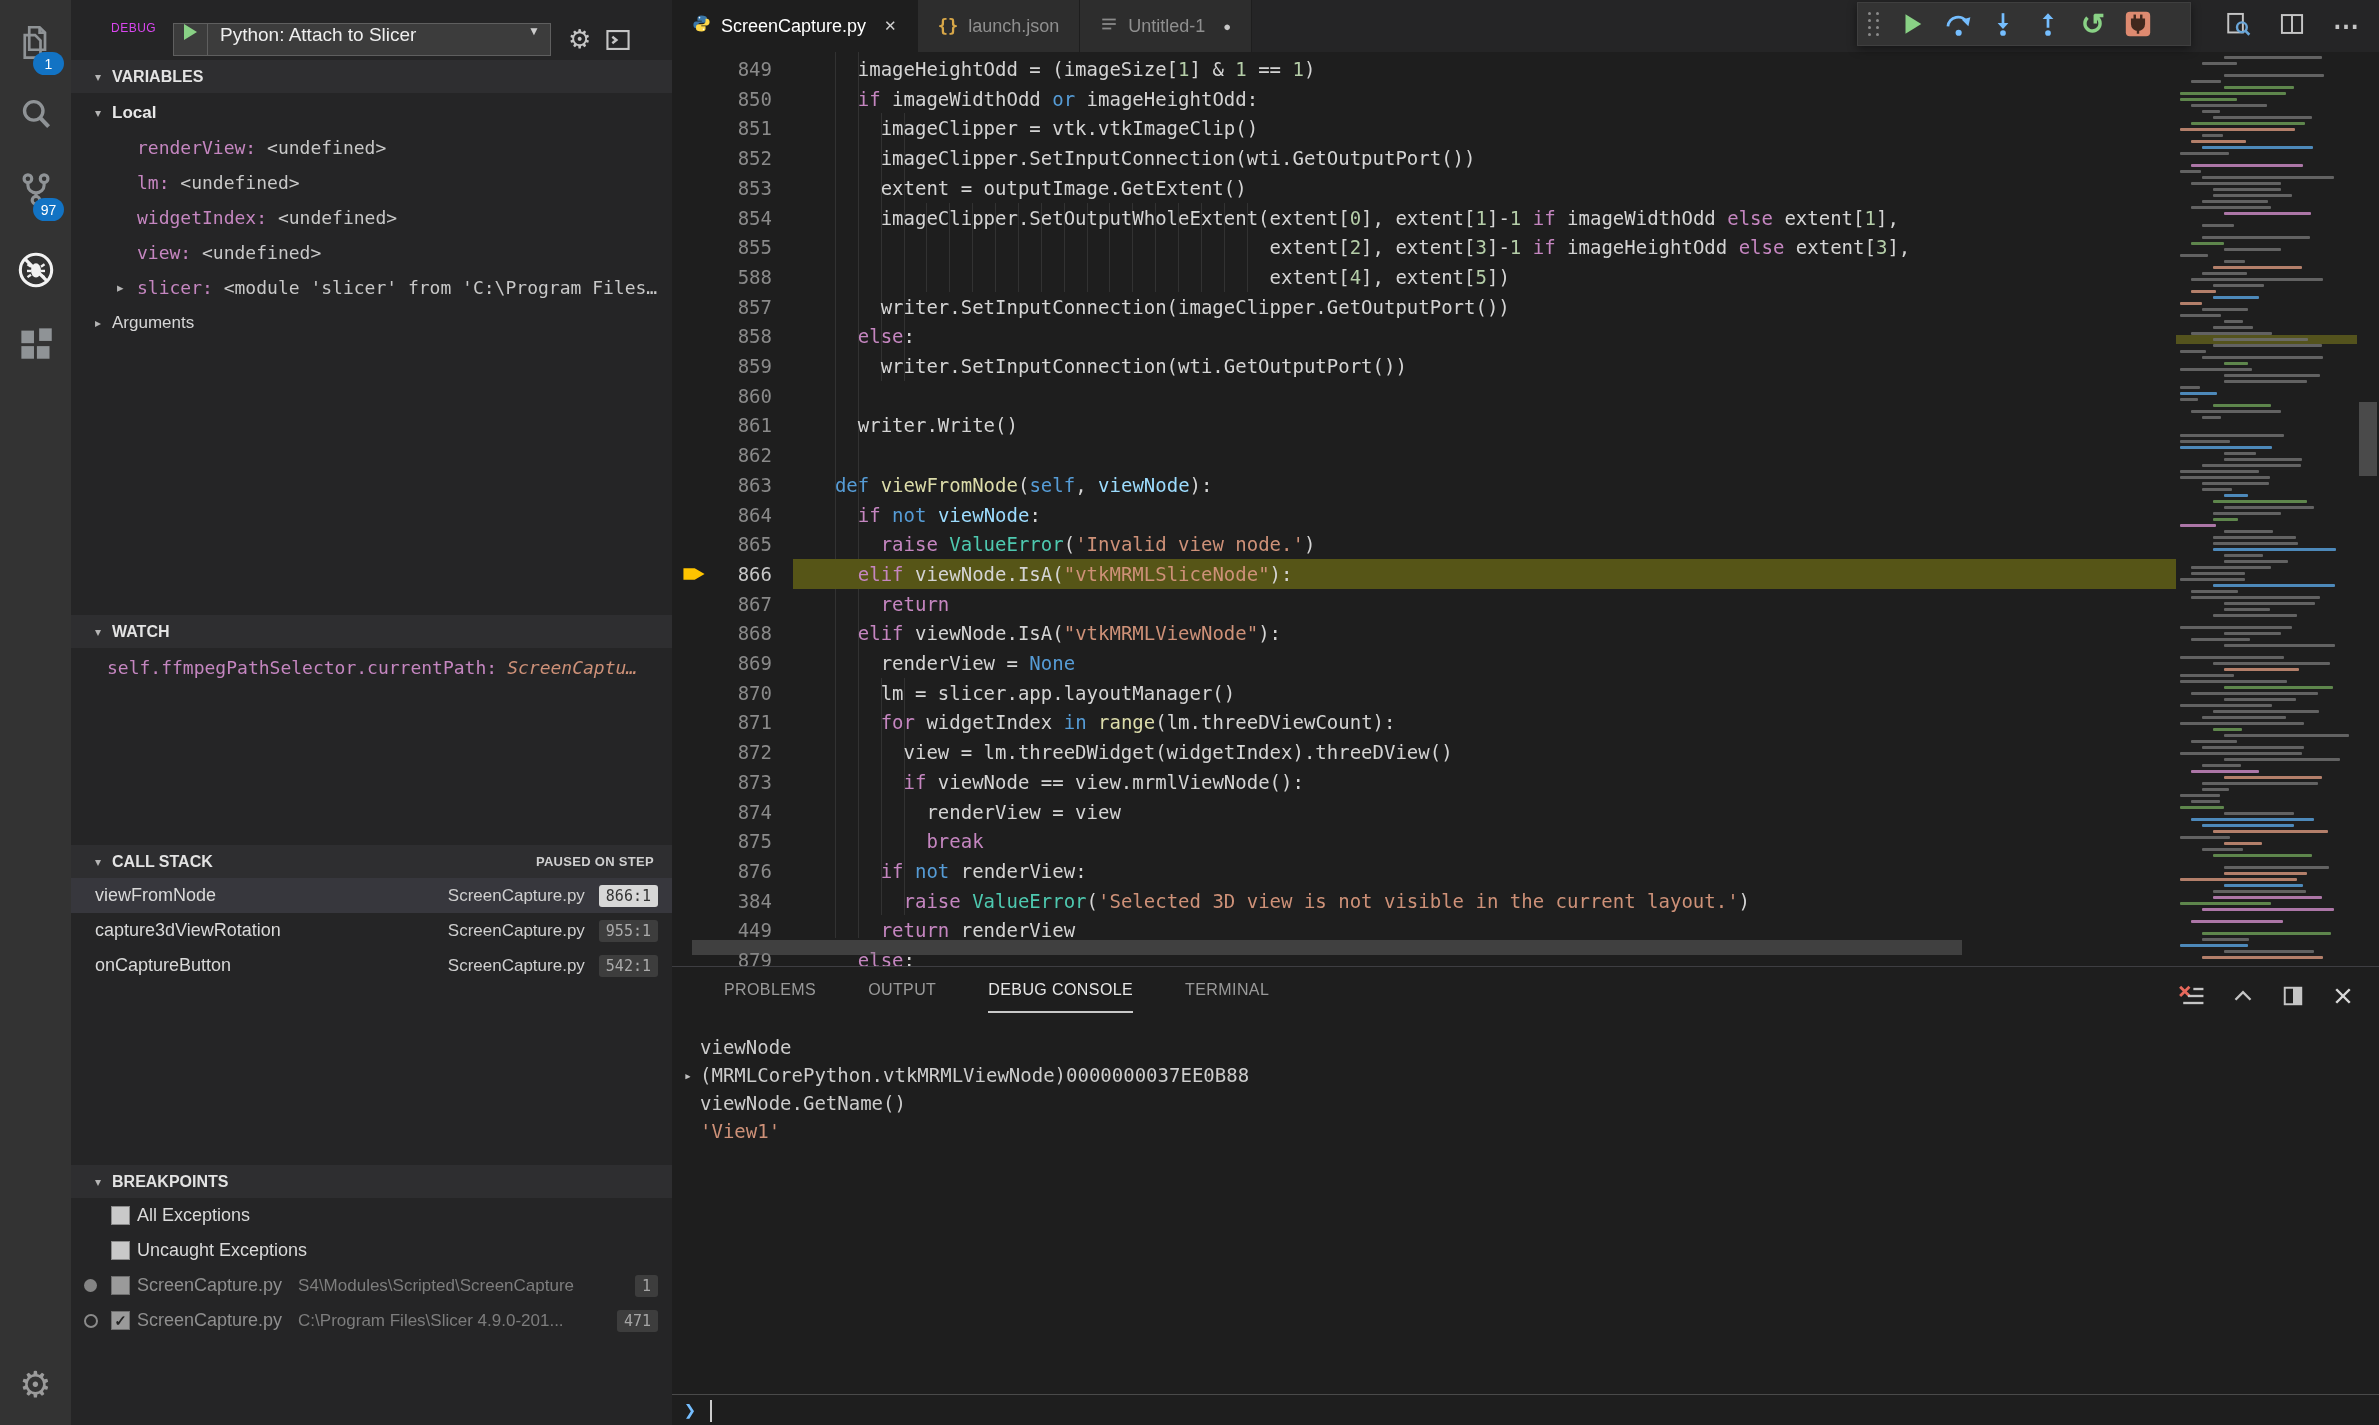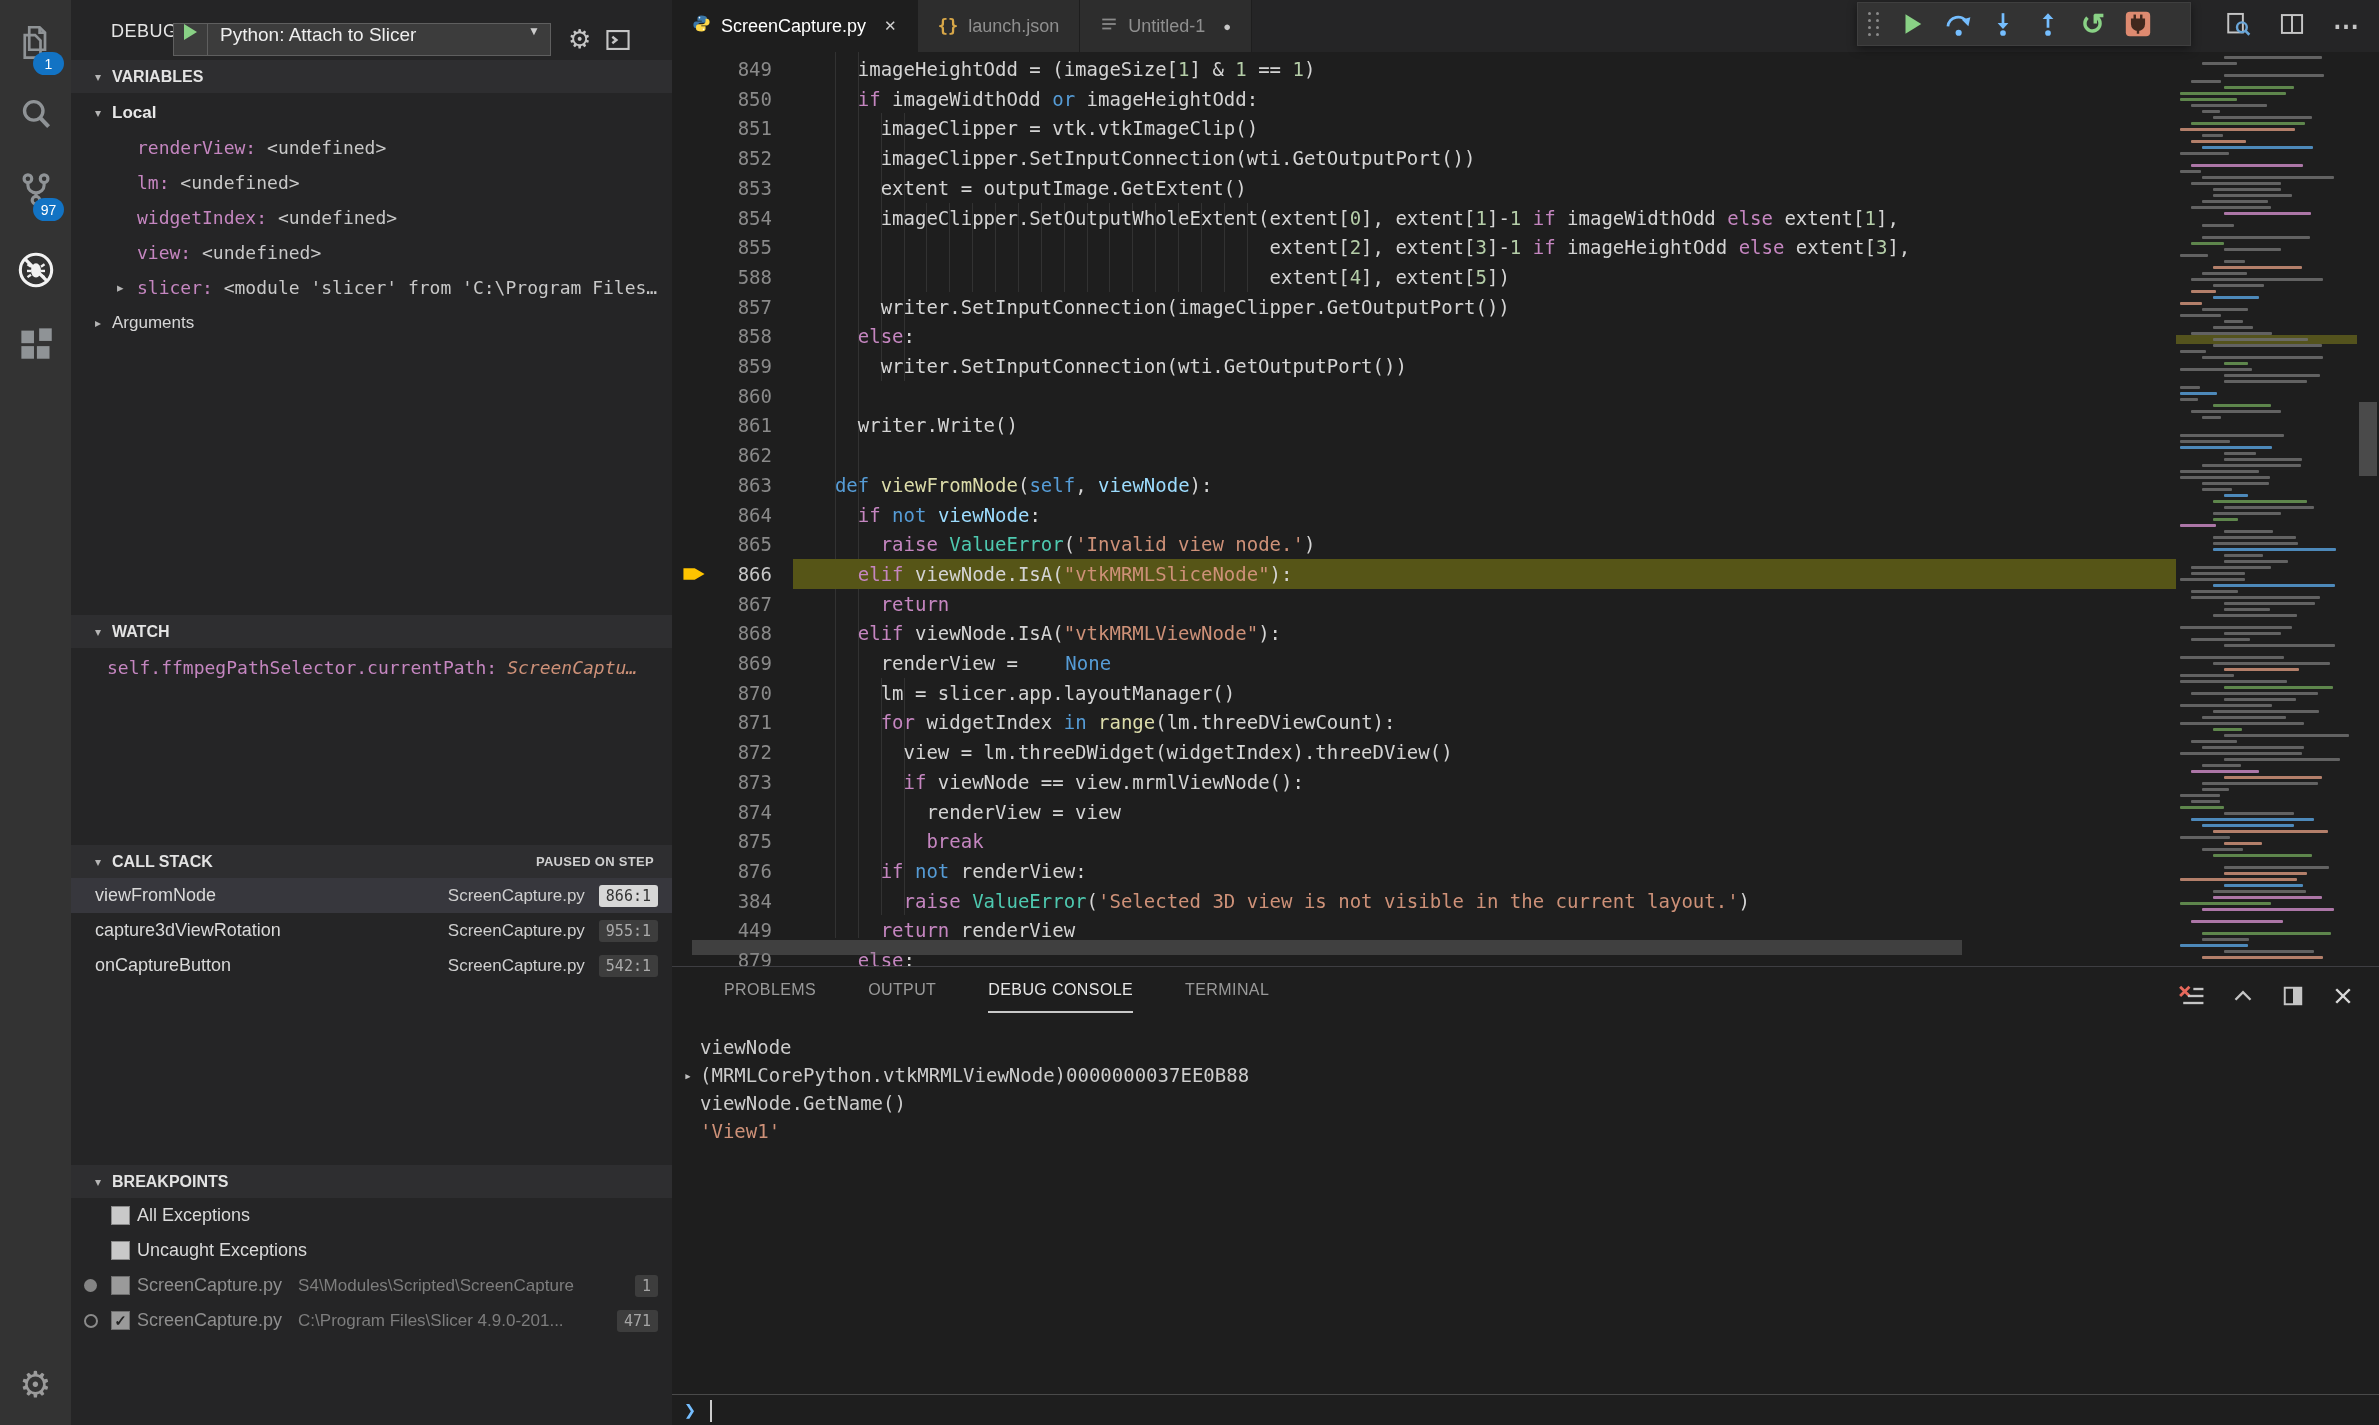--- a/index.html
+++ b/index.html
@@ -19,21 +19,21 @@
   #activitybar{position:absolute;left:0;top:0;width:71px;height:1425px;background:var(--bg-activity)}
   .ab-item{position:absolute;left:0;width:71px;height:71px;display:flex;align-items:center;justify-content:center;color:#8f9396}
   .ab-item.active{color:#f2f2f2}
   .ab-badge{position:absolute;right:7px;bottom:5px;background:var(--badge-blue);color:#fff;border-radius:12px;
             min-width:23px;height:23px;font-size:14px;display:flex;align-items:center;justify-content:center;padding:0 4px}
   #ab-gear{font-size:36px;color:#9b9b9b}
 
   
   #sidebar{position:absolute;left:71px;top:0;width:601px;height:1425px;background:var(--bg-sidebar);color:#ccc}
   #sb-top{position:absolute;top:0;left:0;right:0;height:60px}
-  #debug-label{position:absolute;left:40px;top:21px;font-size:18px;color:#e5e5e5;letter-spacing:.5px}
+  #debug-label{position:absolute;left:40px;top:21px;font-size:12px;color:#d946ef;letter-spacing:.5px}
   #config-dd{position:absolute;left:102px;top:23px;width:378px;height:33px;background:#3c3c3c;border:1px solid #5f5f5f;
              display:flex;align-items:flex-start;font-size:19px;color:#eee;box-sizing:border-box}
   #config-dd .play{width:0;height:0;border-left:13px solid var(--grn);border-top:8px solid transparent;border-bottom:8px solid transparent;margin:0 10px}
   #config-dd .sep{width:1px;height:100%;background:#5f5f5f}
   #config-dd .dd-label{flex:1;padding:0 12px;white-space:nowrap;overflow:hidden}
   #config-dd .caret{font-size:12px;color:#ccc;margin-right:10px}
   #sb-gear{position:absolute;left:497px;top:24px;font-size:26px;color:#c5c5c5}
   #sb-console-ic{position:absolute;left:534px;top:27px}
   .sec-h{position:absolute;left:0;right:0;height:33px;background:#2e2e30;display:flex;align-items:center;
          font-weight:700;font-size:16px;color:#e3e3e3;padding-left:24px;box-sizing:border-box}
@@ -461,21 +461,21 @@
         <div class="exec-arrow" style="top: 511.9px;"><svg width="24" height="20" viewBox="0 0 17 14">
             <polygon points="1,3 9,3 16,7 9,11 1,11" fill="var(--exec)"></polygon>
           </svg></div>
         <div class="ln cur" style="top: 506.9px;">866</div>
         <div class="ct" style="top: 506.9px;"><span class="tk-d">    </span><span class="tk-k">elif</span><span class="tk-d"> viewNode.IsA(</span><span class="tk-s">"vtkMRMLSliceNode"</span><span class="tk-d">):</span></div>
         <div class="ln" style="top: 536.6px;">867</div>
         <div class="ct" style="top: 536.6px;"><span class="tk-d">      </span><span class="tk-k">return</span></div>
         <div class="ln" style="top: 566.3px;">868</div>
         <div class="ct" style="top: 566.3px;"><span class="tk-d">    </span><span class="tk-k">elif</span><span class="tk-d"> viewNode.IsA(</span><span class="tk-s">"vtkMRMLViewNode"</span><span class="tk-d">):</span></div>
         <div class="ln" style="top: 596px;">869</div>
-        <div class="ct" style="top: 596px; gap: 36px;"><span class="tk-d">      renderView = </span><span class="tk-b">None</span></div>
+        <div class="ct" style="top: 596px;"><span class="tk-d">      renderView = </span><span class="tk-b">None</span></div>
         <div class="ln" style="top: 625.7px;">870</div>
         <div class="ct" style="top: 625.7px;"><span class="tk-d">      lm = slicer.app.layoutManager()</span></div>
         <div class="ln" style="top: 655.4px;">871</div>
         <div class="ct" style="top: 655.4px;"><span class="tk-d">      </span><span class="tk-k">for</span><span class="tk-d"> widgetIndex </span><span class="tk-b">in</span><span class="tk-d"> </span><span class="tk-f">range</span><span class="tk-d">(lm.threeDViewCount):</span></div>
         <div class="ln" style="top: 685.1px;">872</div>
         <div class="ct" style="top: 685.1px;"><span class="tk-d">        view = lm.threeDWidget(widgetIndex).threeDView()</span></div>
         <div class="ln" style="top: 714.8px;">873</div>
         <div class="ct" style="top: 714.8px;"><span class="tk-d">        </span><span class="tk-k">if</span><span class="tk-d"> viewNode == view.mrmlViewNode():</span></div>
         <div class="ln" style="top: 744.5px;">874</div>
         <div class="ct" style="top: 744.5px;"><span class="tk-d">          renderView = view</span></div>

